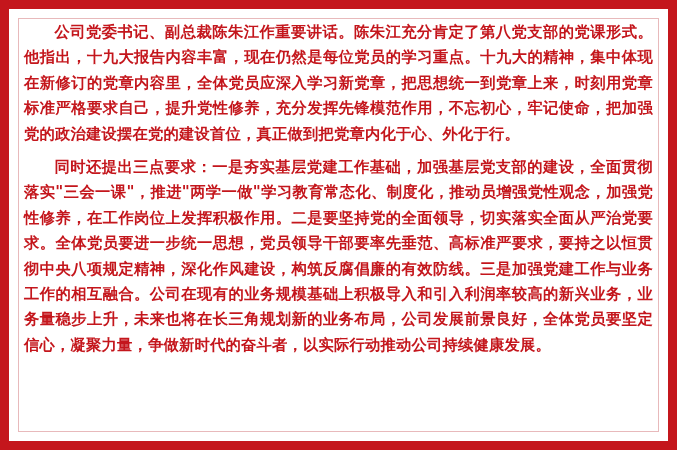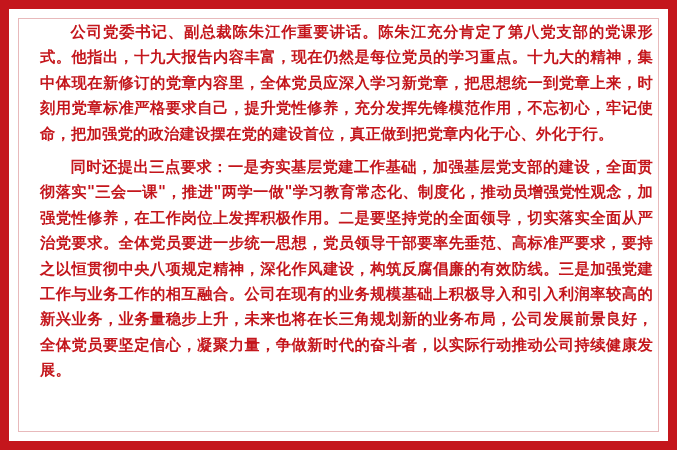--- a/index.html
+++ b/index.html
@@ -49,21 +49,21 @@
     padding: 0 2px;
   }
   .para {
     color: #c4161c;
     font-size: 15.3px;
     line-height: 25.4px;
     text-align: justify;
     text-justify: inter-ideograph;
     font-weight: bold;
     letter-spacing: 0.2px;
-    margin: 0 0 4px 16px;
+    margin: 0 0 4px 0;
     text-indent: 2em;
     font-family: "DejaVu Sans", "Liberation Sans", sans-serif;
   }
   .para.second {
     margin-top: 8px;
   }
 </style>
 </head>
 <body>
 

